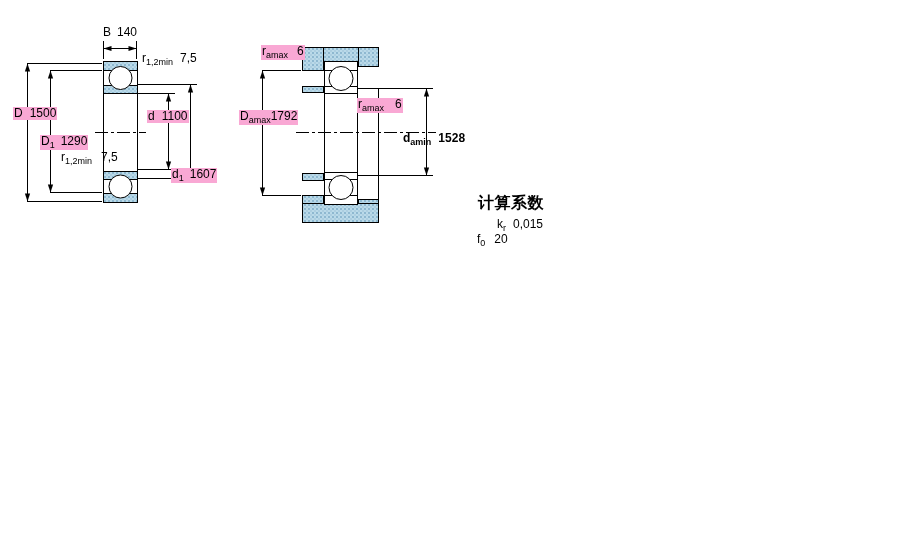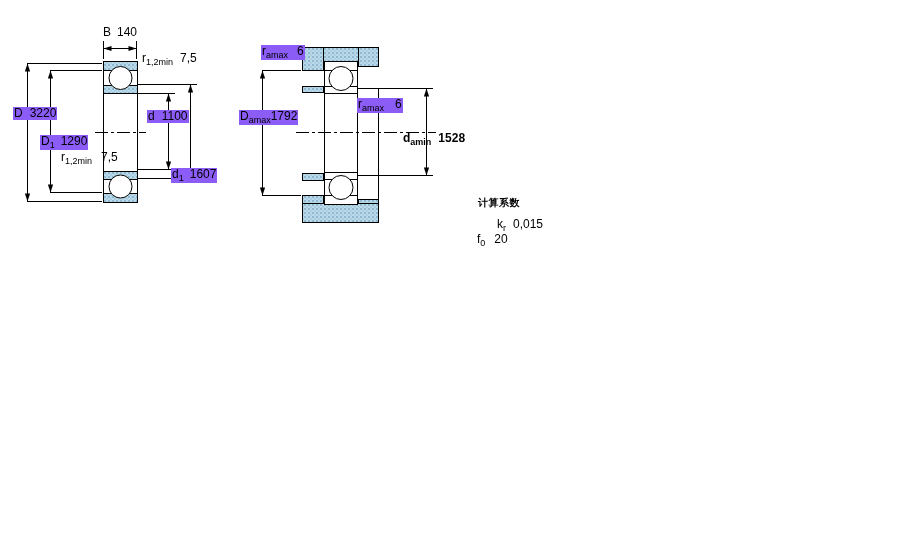--- a/index.html
+++ b/index.html
@@ -5,25 +5,25 @@
   html,body { margin:0; padding:0; background:#fff; }
   #stage {
     position:relative; width:900px; height:413px; background:#ffffff;
     font-family:"Liberation Sans", sans-serif; overflow:hidden;
   }
   #drawing-svg { position:absolute; left:0; top:0; }
   .lbl {
     position:absolute; font-size:12px; color:#000; white-space:nowrap;
     line-height:13px;
   }
-  .lbl.bg { background:#8b5cf6; padding:0 1px; }
+  .lbl.bg { background:#f9a8d4; padding:0 1px; }
   .lbl sub { font-size:9px; vertical-align:-2.5px; line-height:9px; }
   .gap5 { } .gap6 { margin-left:6px; } .gap7 { margin-left:7px; }
   .gap9 { margin-left:9px; } .gap11 { margin-left:11px; }
-  .calc-heading { font-weight:bold; font-size:10px; letter-spacing:0.5px; }
+  .calc-heading { font-weight:bold; font-size:16px; letter-spacing:0.5px; }
 </style>
 </head>
 <body>
 
 <div id="stage">
 
   <svg id="drawing-svg" width="900" height="560" viewBox="0 0 900 560">
     <defs>
       <pattern id="hatch" width="4" height="4" patternUnits="userSpaceOnUse">
         <rect id="hatch-bg" width="4" height="4" fill="#badae9"></rect>
@@ -129,21 +129,21 @@
 
   <div class="lbl" style="left:101px; top:26px; width:38px; text-align:center;">
     <span>B</span><span class="gap6">140</span>
   </div>
 
   <div class="lbl" style="left:142px; top:52px;">
     <span>r</span><sub>1,2min</sub><span class="gap7">7,5</span>
   </div>
 
   <div class="lbl bg" style="left:13px; top:107px;">
-    <span>D</span><span class="gap7">3220</span>
+    <span>D</span><span class="gap7">1500</span>
   </div>
 
   <div class="lbl bg" style="left:40px; top:135px;">
     <span>D</span><sub>1</sub><span class="gap6">1290</span>
   </div>
 
   <div class="lbl" style="left:61px; top:151px;">
     <span>r</span><sub>1,2min</sub><span class="gap9">7,5</span>
   </div>
 

